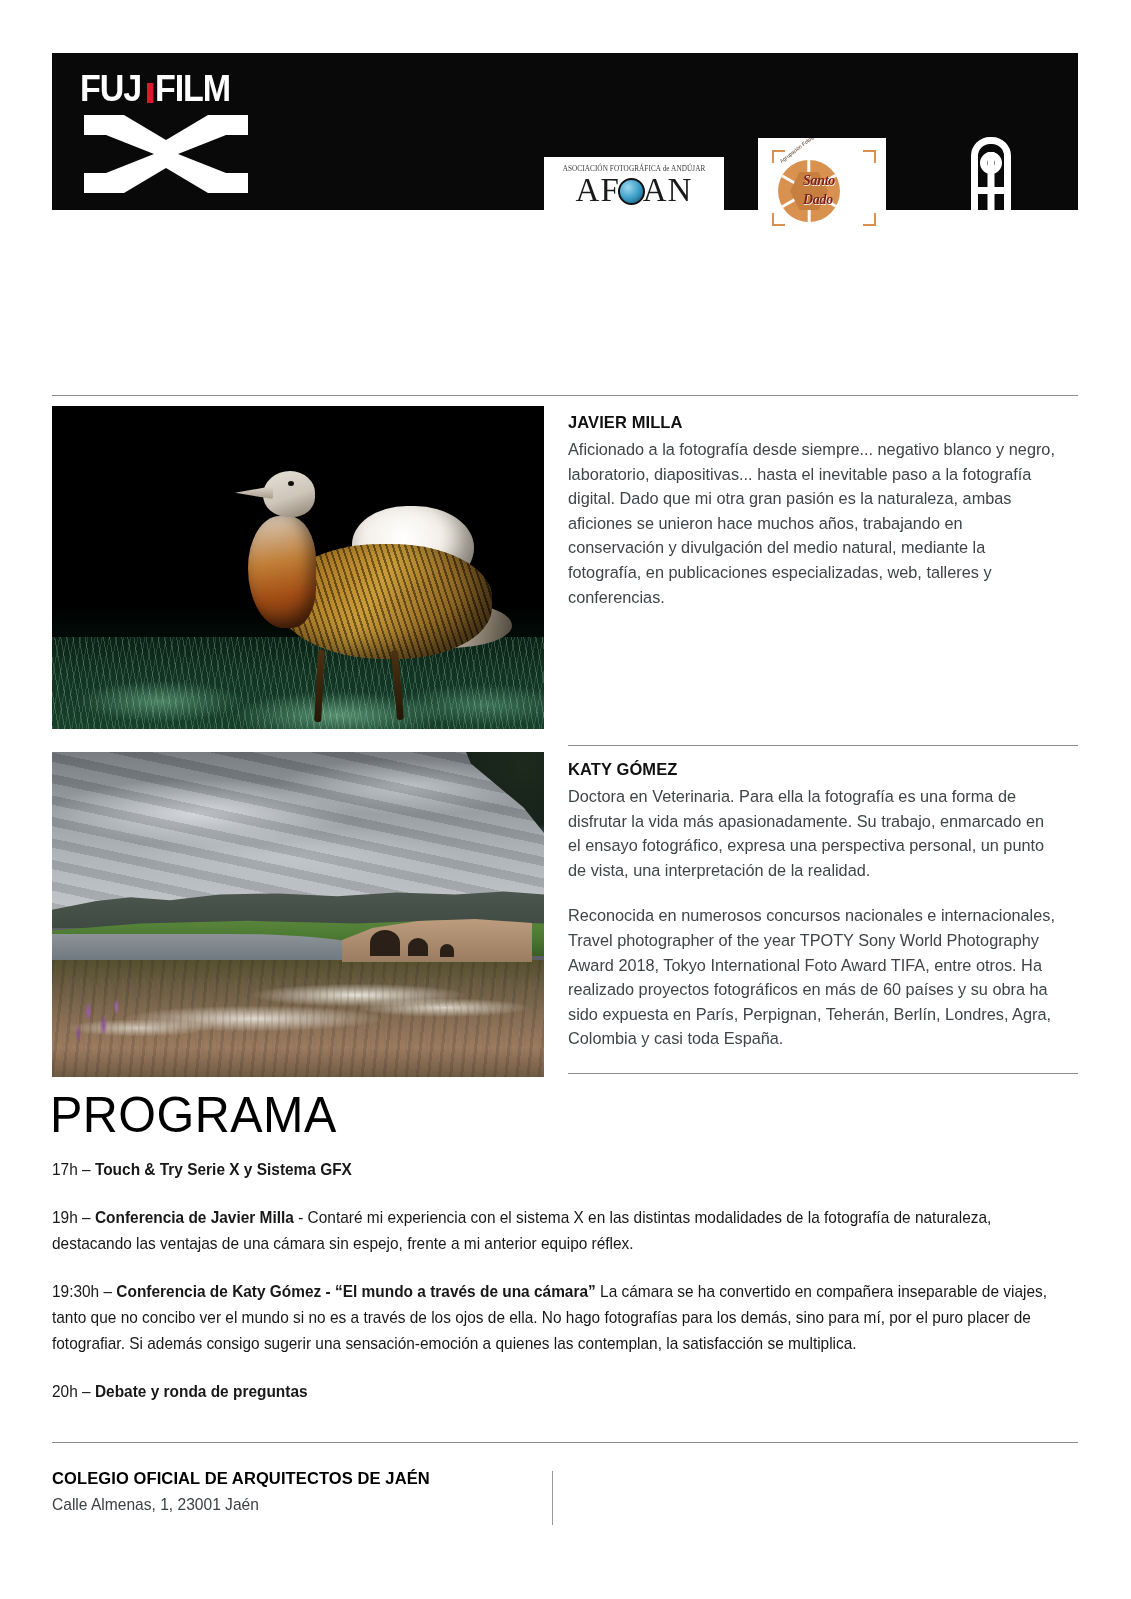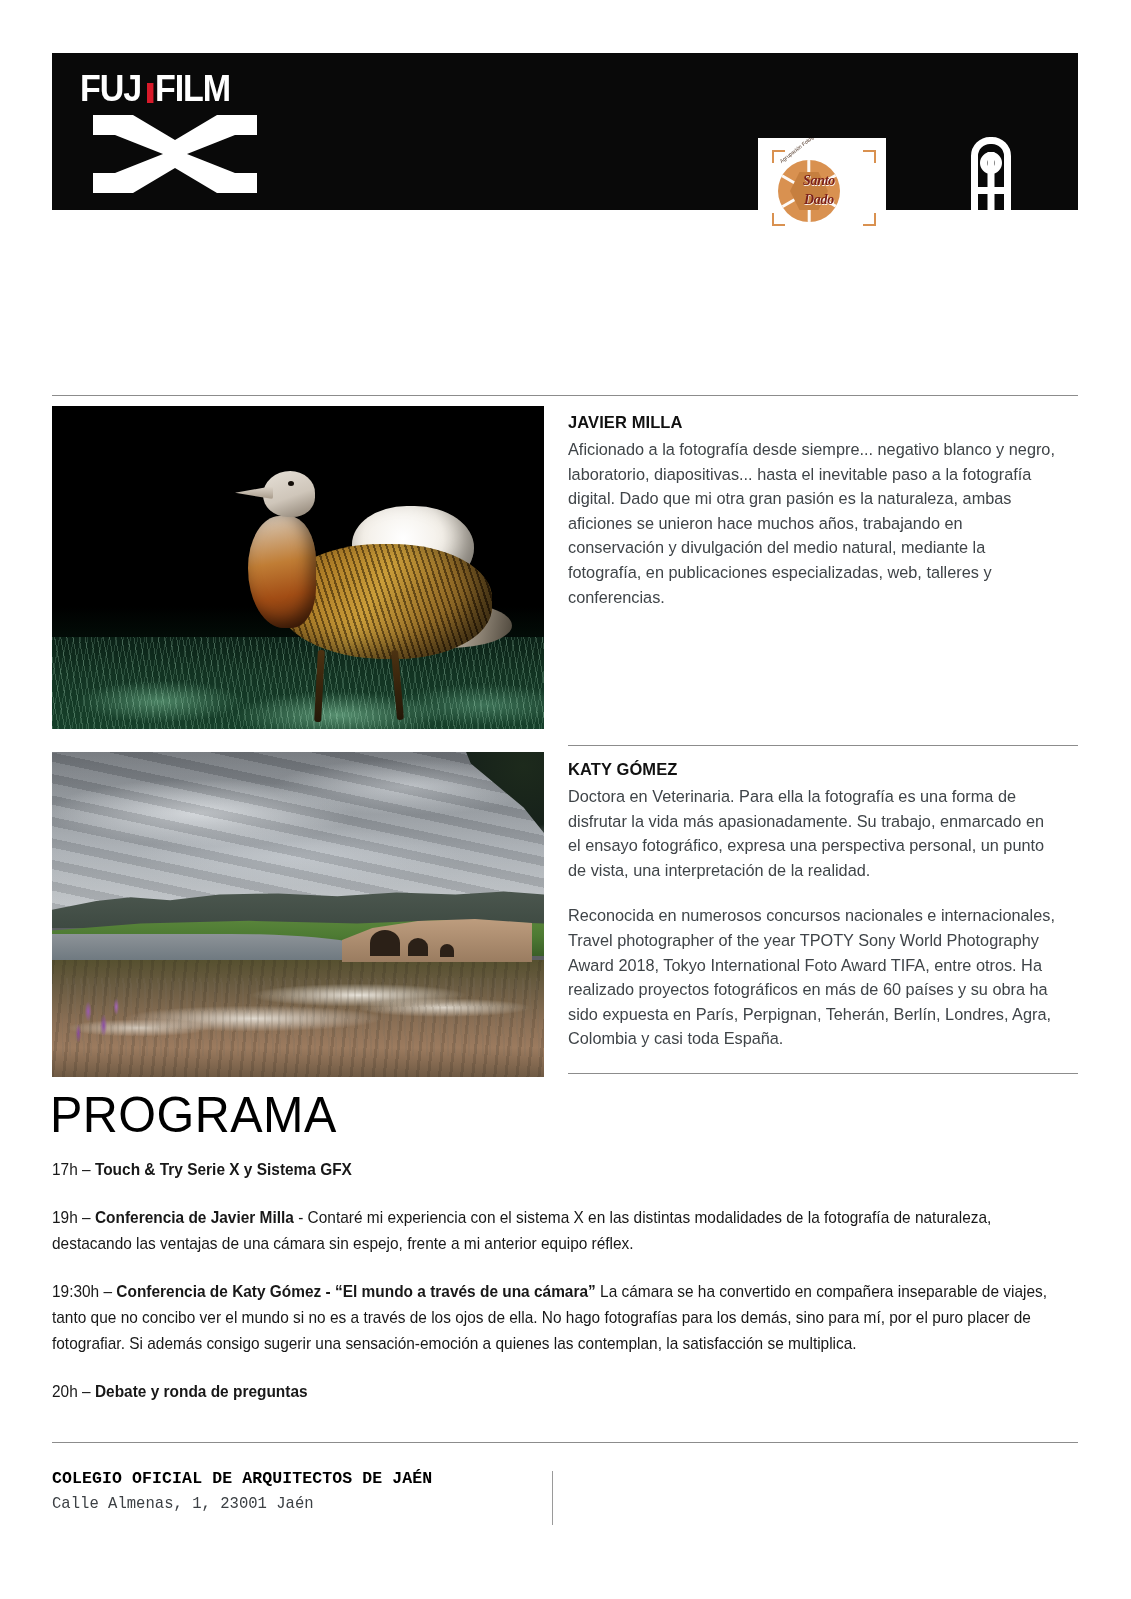--- a/index.html
+++ b/index.html
@@ -17,21 +17,20 @@
   .page { position: relative; width: 1131px; height: 1599px; }
 
   
   .header-band {
     position: absolute;
     left: 52px; top: 53px;
     width: 1026px; height: 157px;
     background: #090909;
     display: flex;
     align-items: center;
-    text-align: center;
   }
 
   
   .fuji-logo {
     position: absolute;
     left: 28px; top: 16px;
     width: 190px; height: 128px;
   }
   .fuji-word {
     display: flex;
@@ -438,21 +437,21 @@
     color: #181818;
     transform: scaleX(0.93);
     transform-origin: left center;
     width: 107.5%;
   }
   .prog-item + .prog-item { margin-top: 22px; }
   .prog-item b { font-weight: bold; }
 
   
   .footer { position: absolute; left: 52px; top: 1466px; width: 1026px; display: flex; }
-  .footer-left { width: 500px; font-family: Liberation Mono, monospace; }
+  .footer-left { width: 500px; }
   .footer-div {
     position: absolute;
     left: 552px; top: 1471px;
     width: 1px; height: 54px;
     background: #9a9a9a;
   }
   .footer-right { margin-left: 68px; }
   .f-strong {
     font-size: 17.4px;
     font-weight: bold;
@@ -483,20 +482,28 @@
         <span class="fuji-dot"></span>
         <span>FILM</span>
       </div>
       <div class="fuji-x">
         <svg width="172" height="86" viewBox="0 0 172 86">
           <path d="M4 4 L4 24 L26 24 L74 43 L26 62 L4 62 L4 82 L44 82 L86 57 L128 82 L168 82 L168 62 L146 62 L98 43 L146 24 L168 24 L168 4 L128 4 L86 29 L44 4 Z" fill="#ffffff"></path>
         </svg>
       </div>
     </div>
 
+    <div class="afoan-box">
+      <div class="afoan-top">ASOCIACIÓN FOTOGRÁFICA de ANDÚJAR</div>
+      <div class="afoan-main">
+        <span>AF</span>
+        <span class="afoan-globe"></span>
+        <span>AN</span>
+      </div>
+    </div>
 
     <div class="santo-box">
       <span class="corner c-tl"></span>
       <span class="corner c-tr"></span>
       <span class="corner c-bl"></span>
       <span class="corner c-br"></span>
       <div class="santo-aperture">
         <i style="transform:translate(-50%,0) rotate(0deg)"></i>
         <i style="transform:translate(-50%,0) rotate(60deg)"></i>
         <i style="transform:translate(-50%,0) rotate(120deg)"></i>

